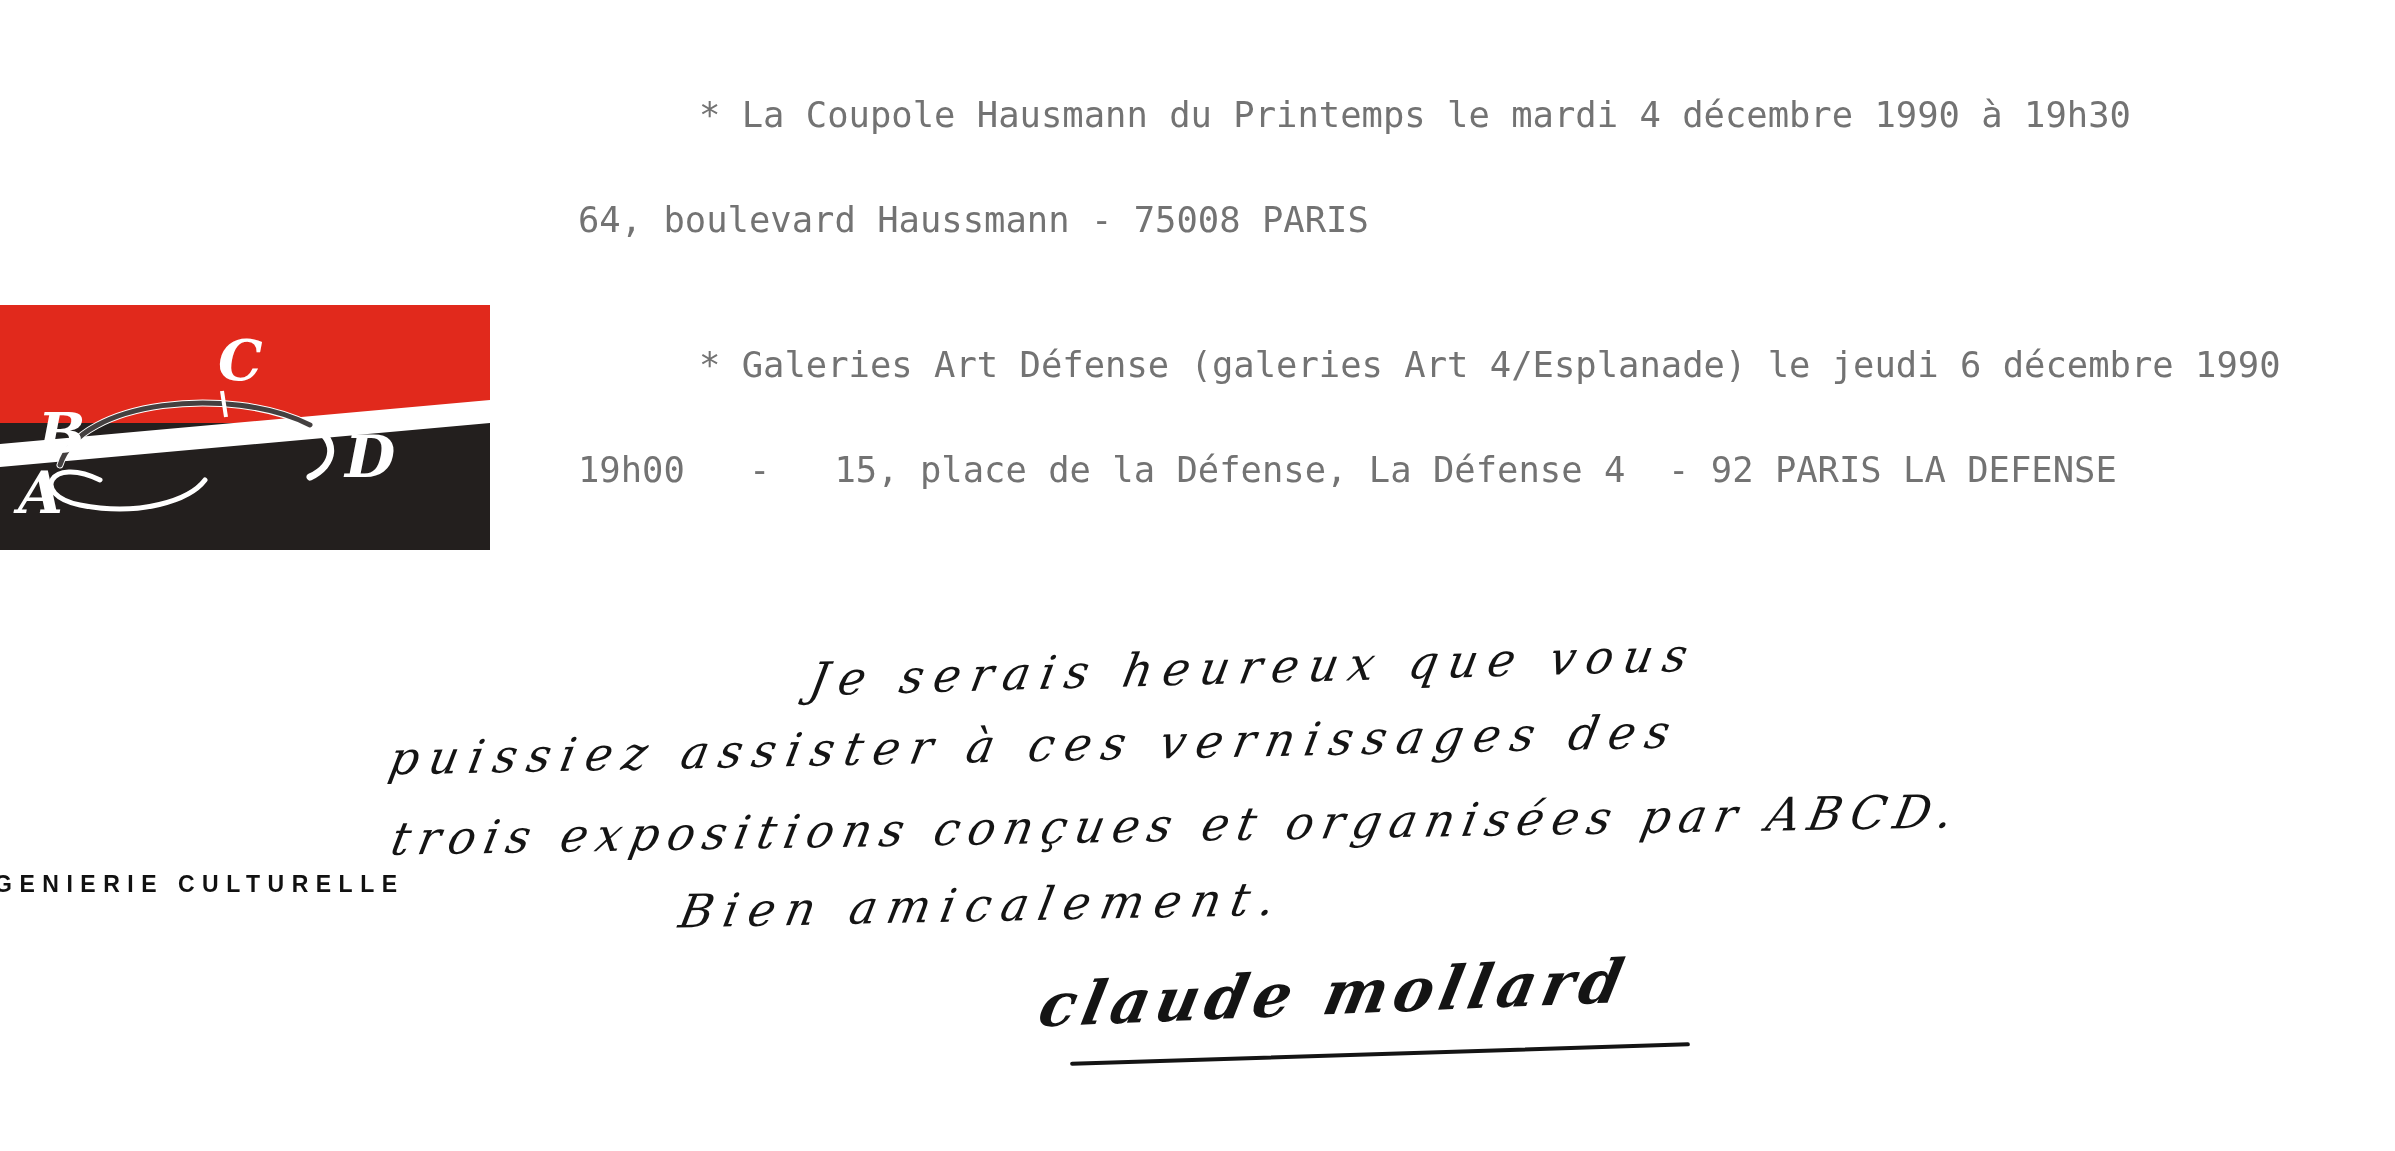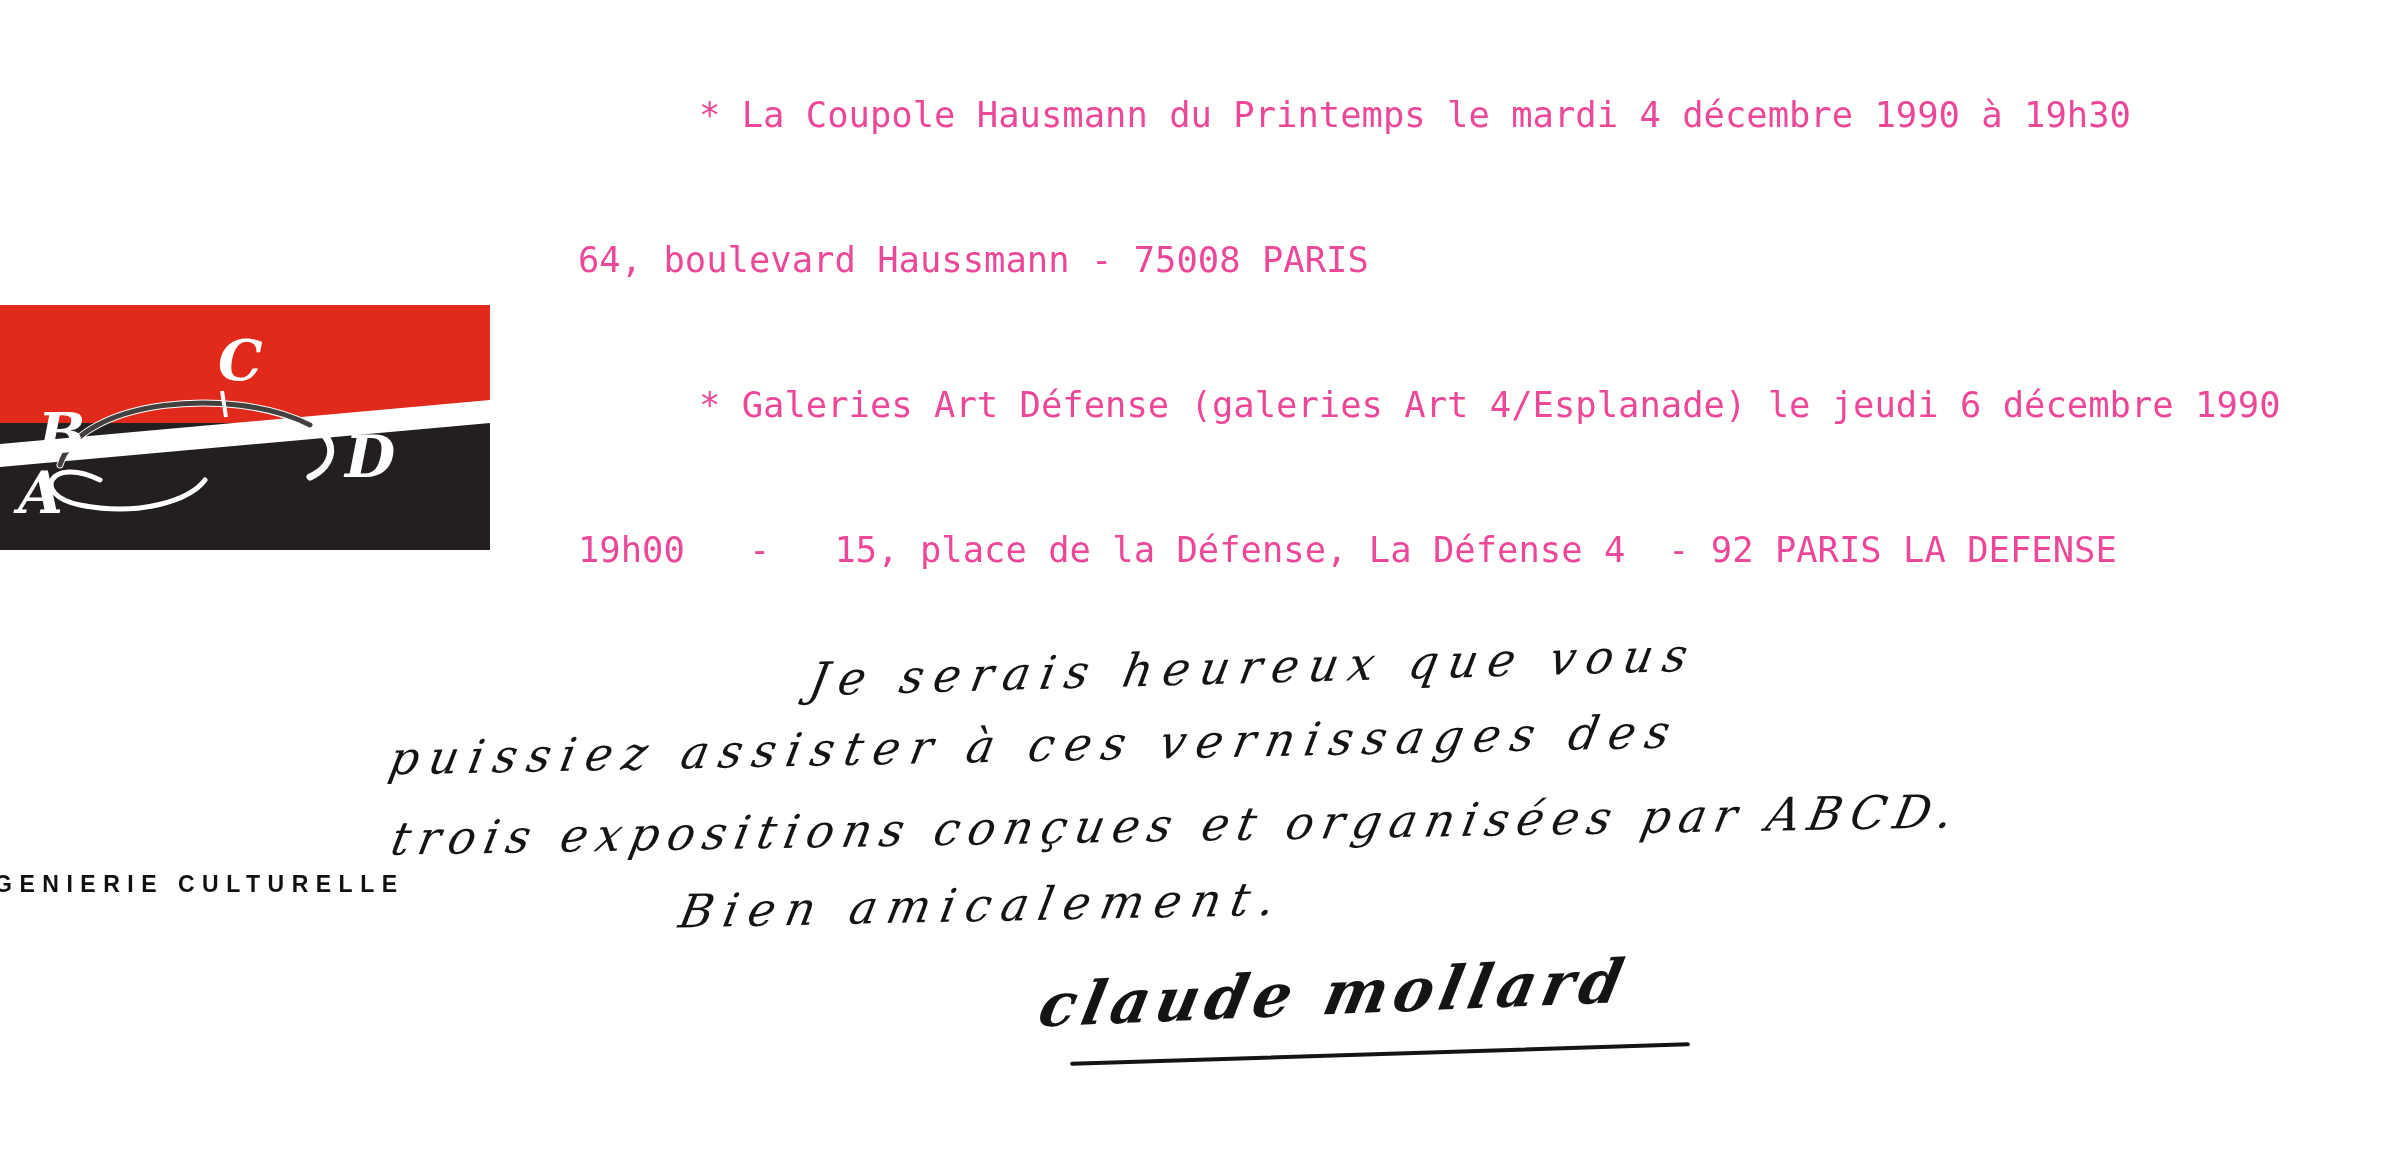--- a/index.html
+++ b/index.html
@@ -66,27 +66,26 @@
     top: 36px;
     width: 1860px;
   }
   .event {
     margin-bottom: 40px;
   }
   .event-line {
     font-family: "DejaVu Sans Mono", monospace;
     font-size: 35.5px;
     line-height: 1.48;
-    color: #ec4899;
+    color: #737373;
     white-space: pre;
     letter-spacing: 0px;
   }
   .event-line.sub {
     padding-left: 50px;
-    margin-top: 40px;
   }
 
   
   .handwriting {
     position: absolute;
     left: 380px;
     top: 640px;
     width: 1990px;
     height: 500px;
   }

